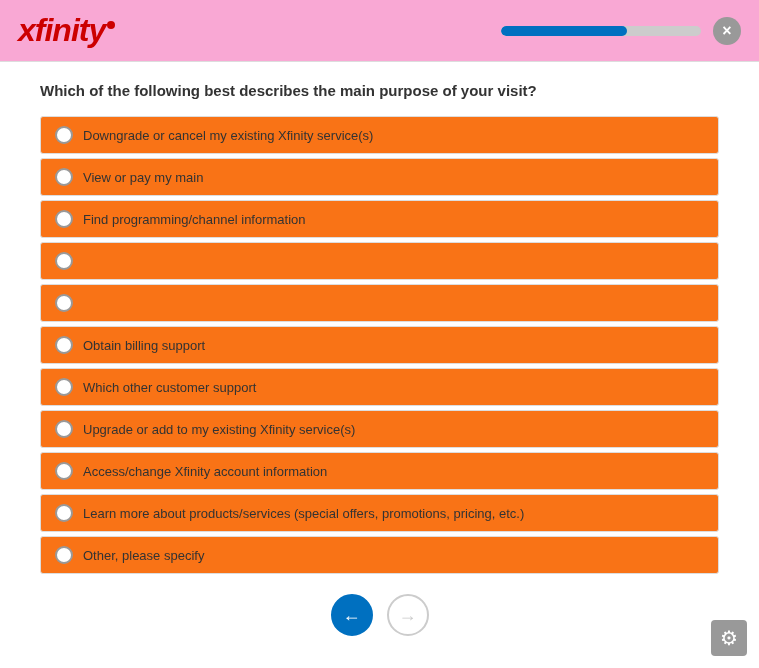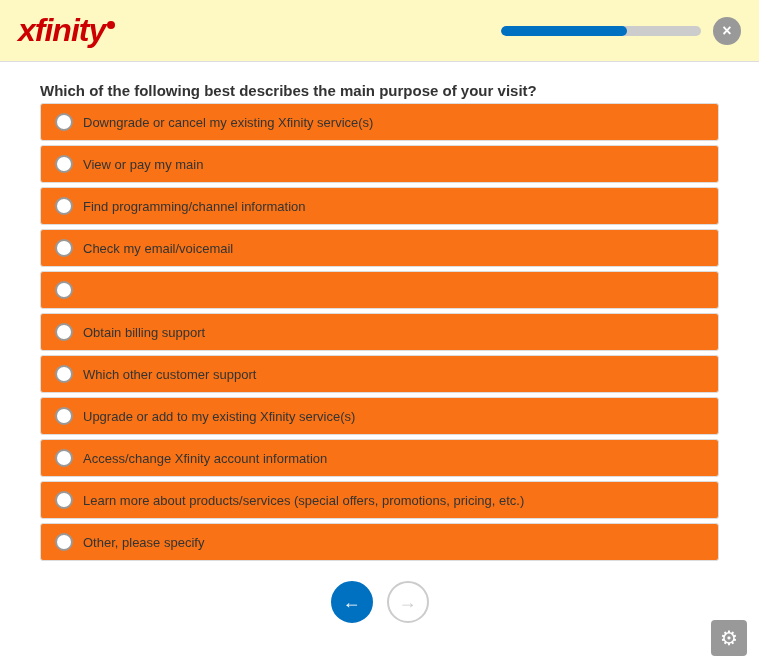--- a/index.html
+++ b/index.html
@@ -12,21 +12,21 @@
       position: relative;
     }
 
     
     .header {
       display: flex;
       align-items: center;
       justify-content: space-between;
       padding: 12px 18px;
       border-bottom: 1px solid #ddd;
-      background: #fef9c3;
+      background: #f9a8d4;
     }
     .logo-text {
       font-size: 32px;
       font-weight: bold;
       color: #cc0000;
       font-style: italic;
       letter-spacing: -1px;
     }
     .logo-dot {
       display: inline-block;
@@ -70,21 +70,21 @@
     }
 
     
     .main-content {
       padding: 20px 40px;
     }
     .question {
       font-size: 15px;
       font-weight: bold;
       color: #333;
-      margin-bottom: 4px;
+      margin-bottom: 17px;
     }
 
     
     .options-list {
       display: flex;
       flex-direction: column;
       gap: 4px;
     }
     .option-item {
       display: flex;
@@ -185,21 +185,20 @@
       <div class="option-item">
         <div class="radio-circle"></div>
         <span class="option-label">View or pay my main</span>
       </div>
       <div class="option-item">
         <div class="radio-circle"></div>
         <span class="option-label">Find programming/channel information</span>
       </div>
       <div class="option-item">
         <div class="radio-circle"></div>
-        <span class="option-label">Check my email/voicemail</span>
       </div>
       <div class="option-item">
         <div class="radio-circle"></div>
       </div>
       <div class="option-item">
         <div class="radio-circle"></div>
         <span class="option-label">Obtain billing support</span>
       </div>
       <div class="option-item">
         <div class="radio-circle"></div>

